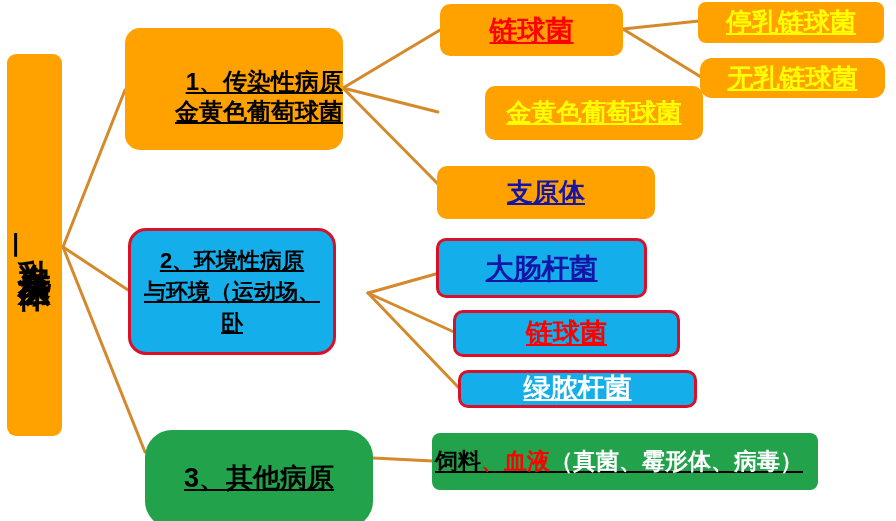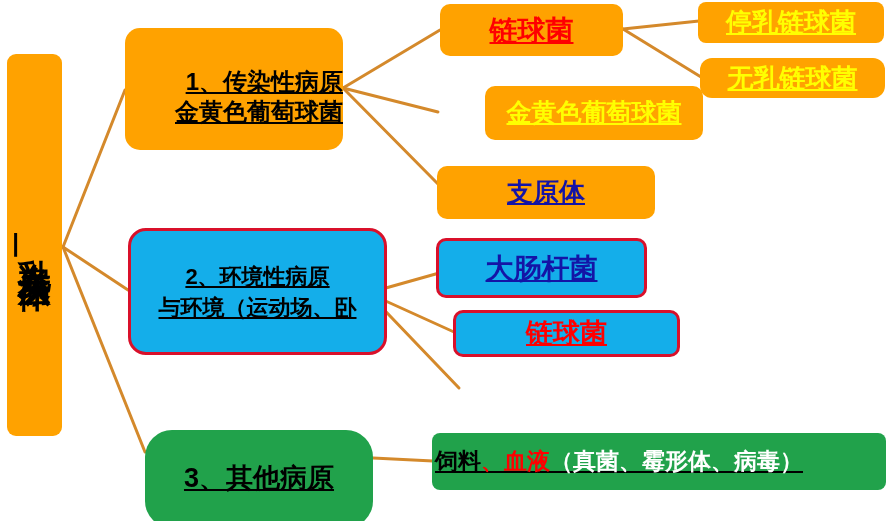--- a/index.html
+++ b/index.html
@@ -60,31 +60,32 @@
   <div class="node orange txt-red" style="left:440px;top:4px;width:183px;height:52px;border-radius:10px;font-size:28px;">链球菌</div>
 
   <div class="node orange txt-yellow" style="left:698px;top:2px;width:186px;height:41px;border-radius:8px;font-size:26px;">停乳链球菌</div>
 
   <div class="node orange txt-yellow" style="left:700px;top:58px;width:185px;height:40px;border-radius:12px;font-size:26px;">无乳链球菌</div>
 
   <div class="node orange txt-yellow" style="left:437px;top:86px;width:218px;height:54px;border-radius:10px;font-size:25px;margin-left:48px;">金黄色葡萄球菌</div>
 
   <div class="node orange txt-navy" style="left:437px;top:166px;width:218px;height:53px;border-radius:10px;font-size:26px;">支原体</div>
 
-  <div class="node blue multiline" style="left:128px;top:228px;width:259px;height:127px;border-radius:18px;font-size:22px;line-height:31px;padding:4px 6px;">
+  <div class="node blue multiline" style="left:128px;top:228px;width:208px;height:127px;border-radius:18px;font-size:22px;line-height:31px;padding:4px 6px;">
     <div>2、环境性病原</div>
     <div>与环境（运动场、卧</div>
   </div>
 
   <div class="node blue txt-navy" style="left:436px;top:238px;width:211px;height:60px;border-radius:10px;font-size:28px;">大肠杆菌</div>
 
   <div class="node blue txt-red" style="left:453px;top:310px;width:227px;height:47px;border-radius:10px;font-size:27px;">链球菌</div>
 
+  <div class="node blue txt-white" style="left:458px;top:370px;width:239px;height:38px;border-radius:10px;font-size:27px;">绿脓杆菌</div>
 
   <div class="node green" style="left:145px;top:398px;width:228px;height:98px;border-radius:27px;font-size:27px;margin-top:32px;">3、其他病原</div>
 
-  <div class="node green other-row" style="left:432px;top:433px;width:454px;height:57px;border-radius:8px;font-size:23px;">
+  <div class="node green other-row" style="left:432px;top:433px;width:386px;height:57px;border-radius:8px;font-size:23px;">
     <span class="txt-black">饲料</span>
       <span class="txt-red">、血液</span>
       <span class="txt-white">（真菌、霉形体、病毒）</span>
   </div>
 
 </div>
 
 </body></html>

